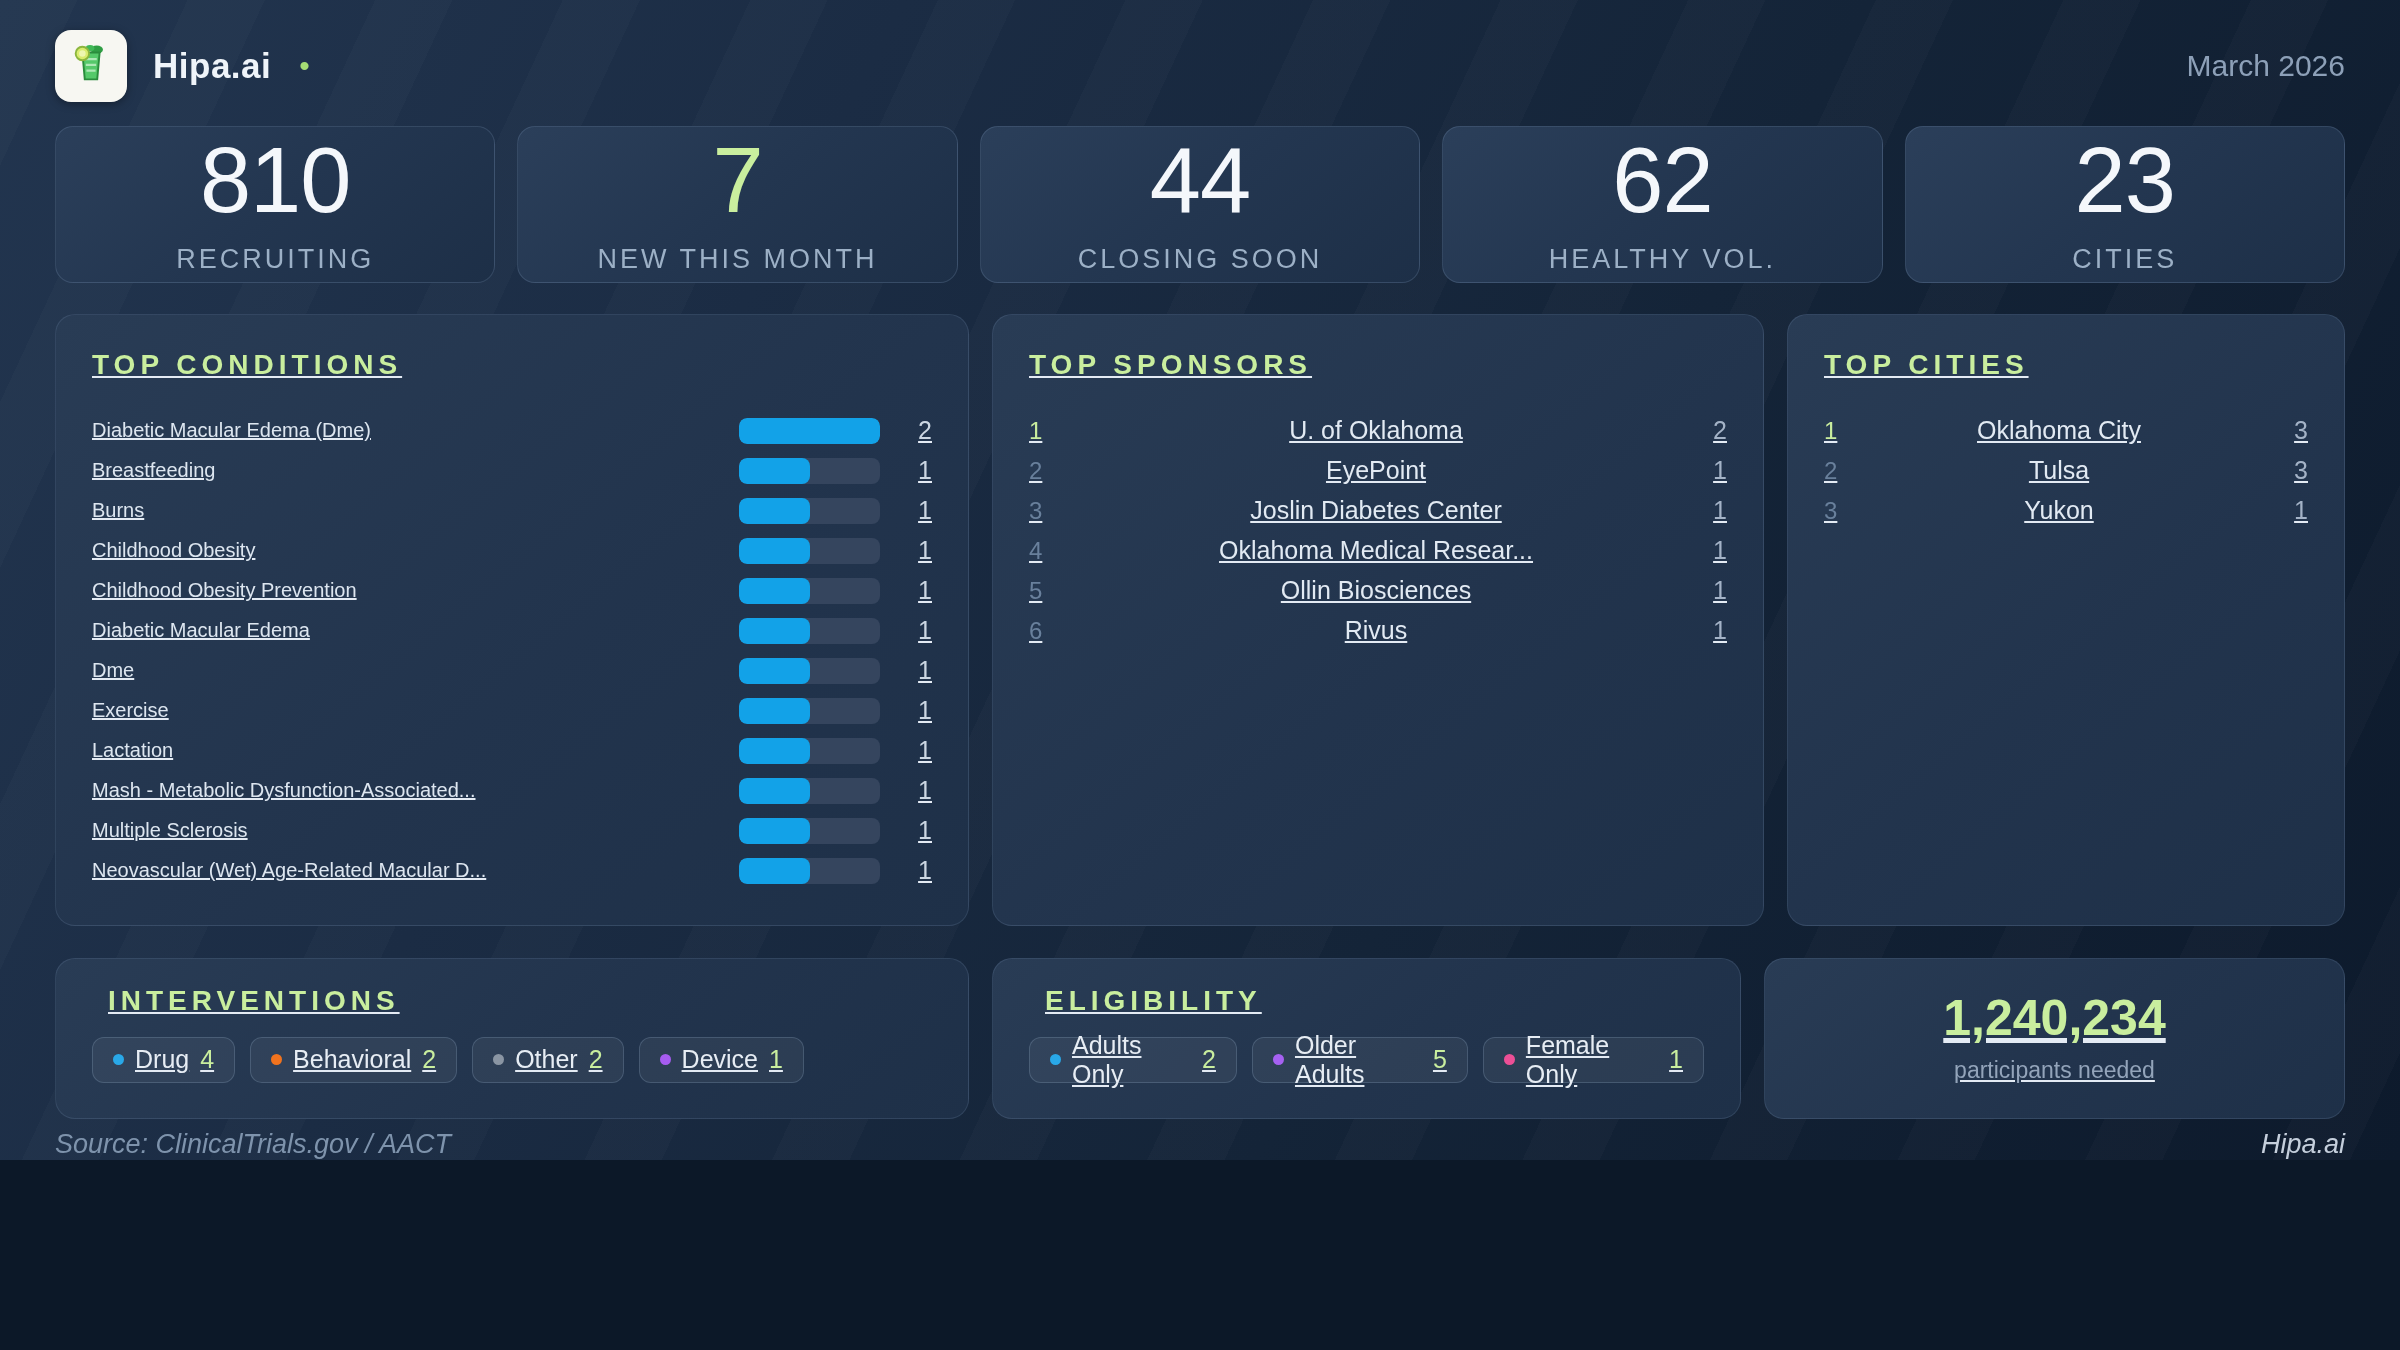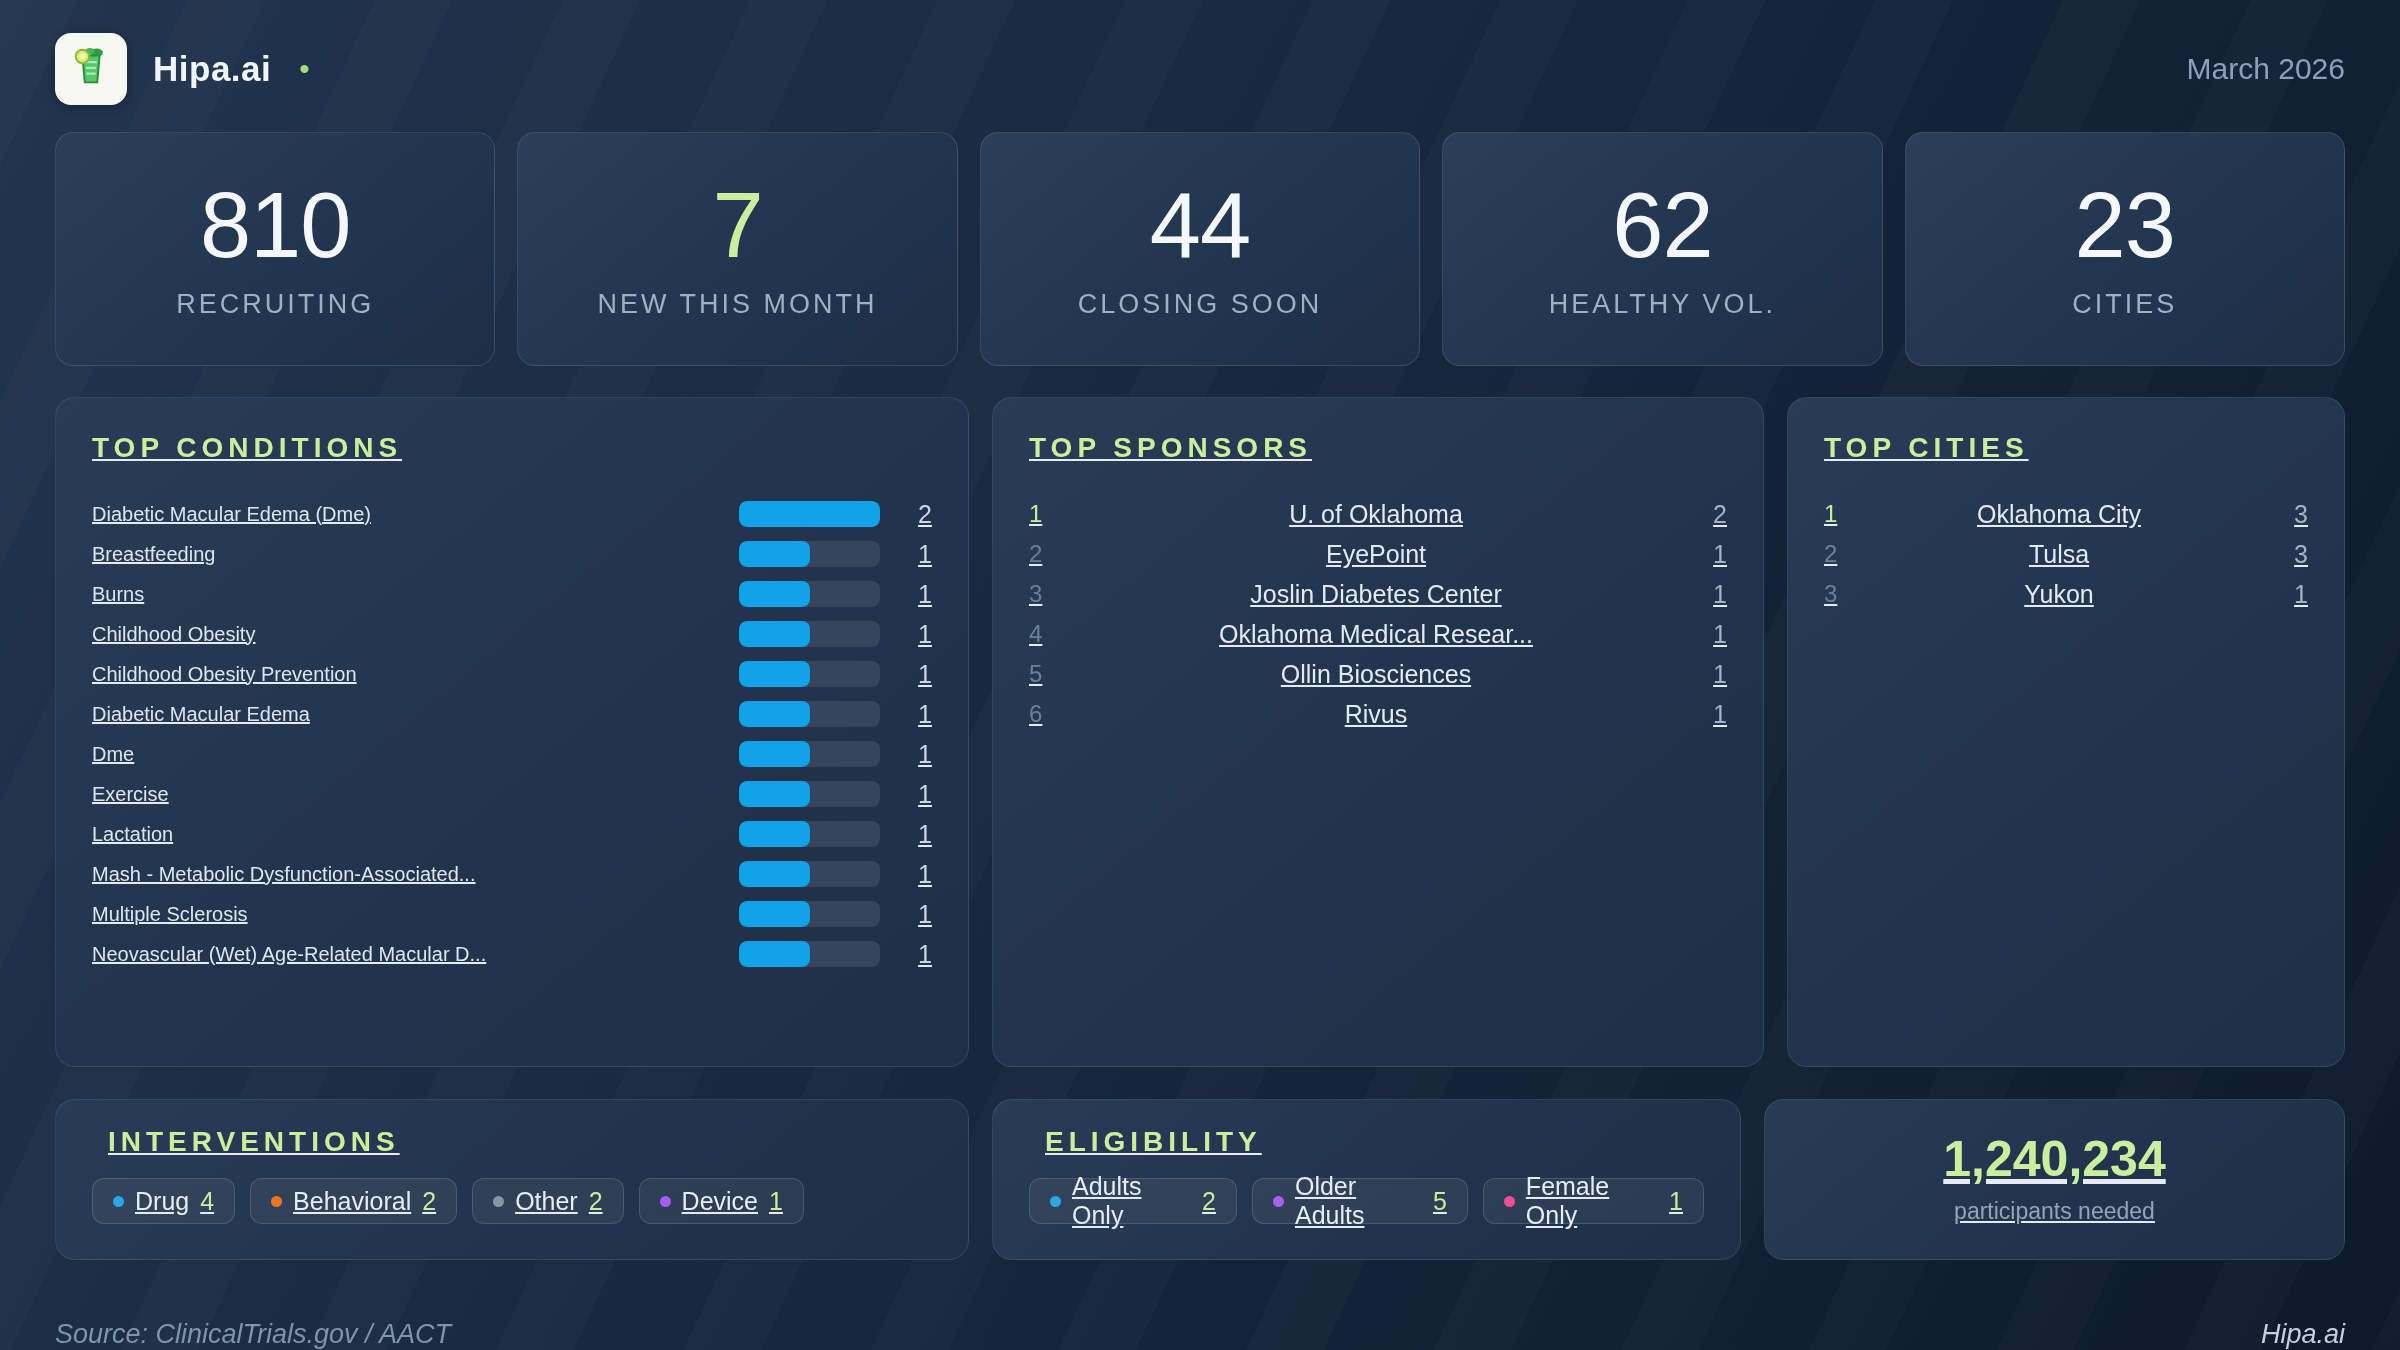--- a/index.html
+++ b/index.html
@@ -1,20 +1,20 @@
 <!DOCTYPE html>
 <html><head>
 <meta charset="utf-8">
 <style>
   * { margin:0; padding:0; box-sizing:border-box; }
   html,body { background:#0c1828; }
   body { font-family:"Liberation Sans","DejaVu Sans",sans-serif; color:#e4ebf4; }
 
   .page{
-    position:relative; width:2400px; height:1350px; overflow:hidden;
+    position:relative; width:2400px; height:1160px; overflow:hidden;
     padding:30px 55px 0; display:flex; flex-direction:column;
     background:linear-gradient(118deg,#22354f 0%,#1b2c44 30%,#142438 62%,#0d1a2c 100%);
   }
   .page::before{
     content:""; position:absolute; inset:0; pointer-events:none;
     background:repeating-linear-gradient(115deg, rgba(255,255,255,0.02) 0 70px, rgba(255,255,255,0) 70px 170px);
   }
   .page > *{ position:relative; z-index:1; }
 
   

